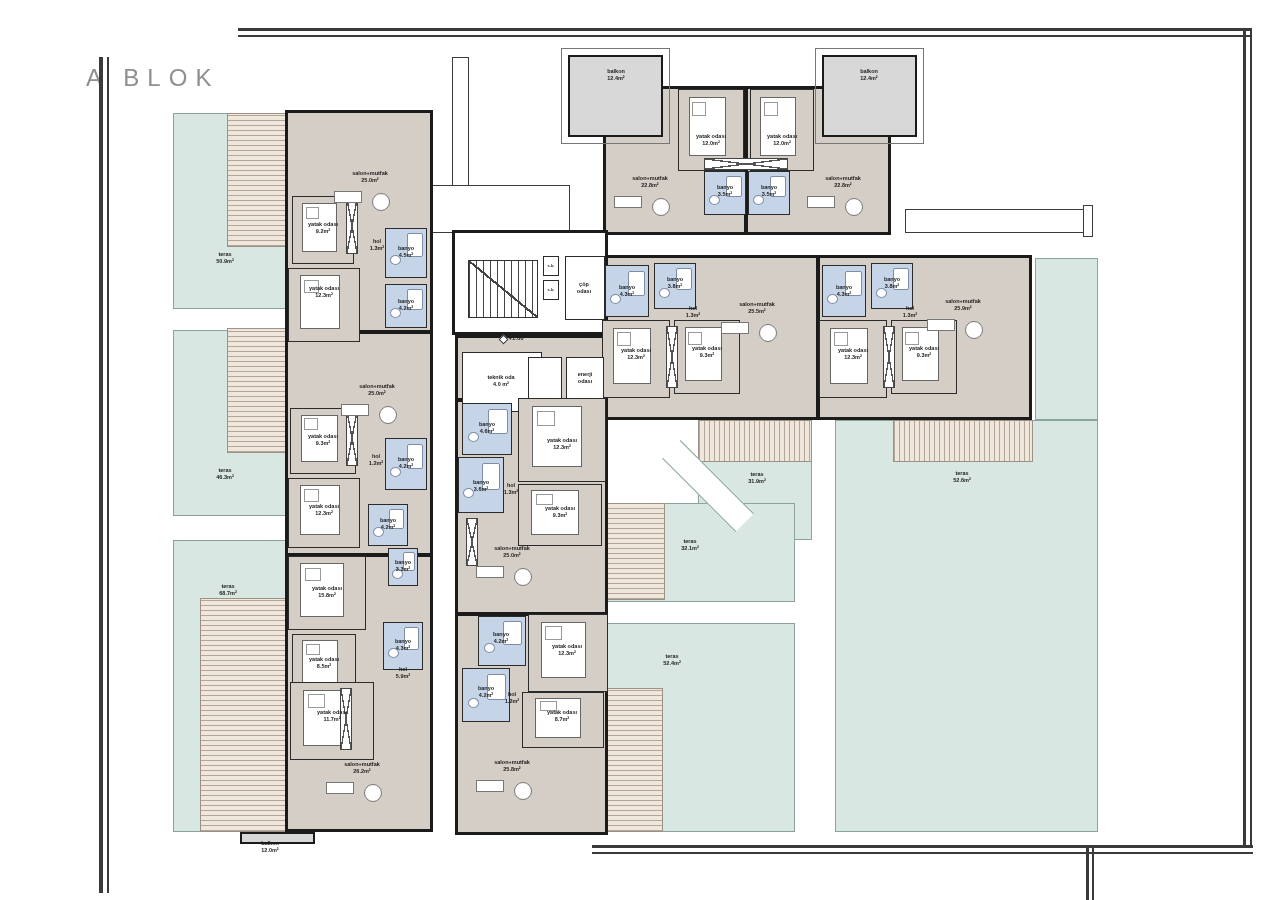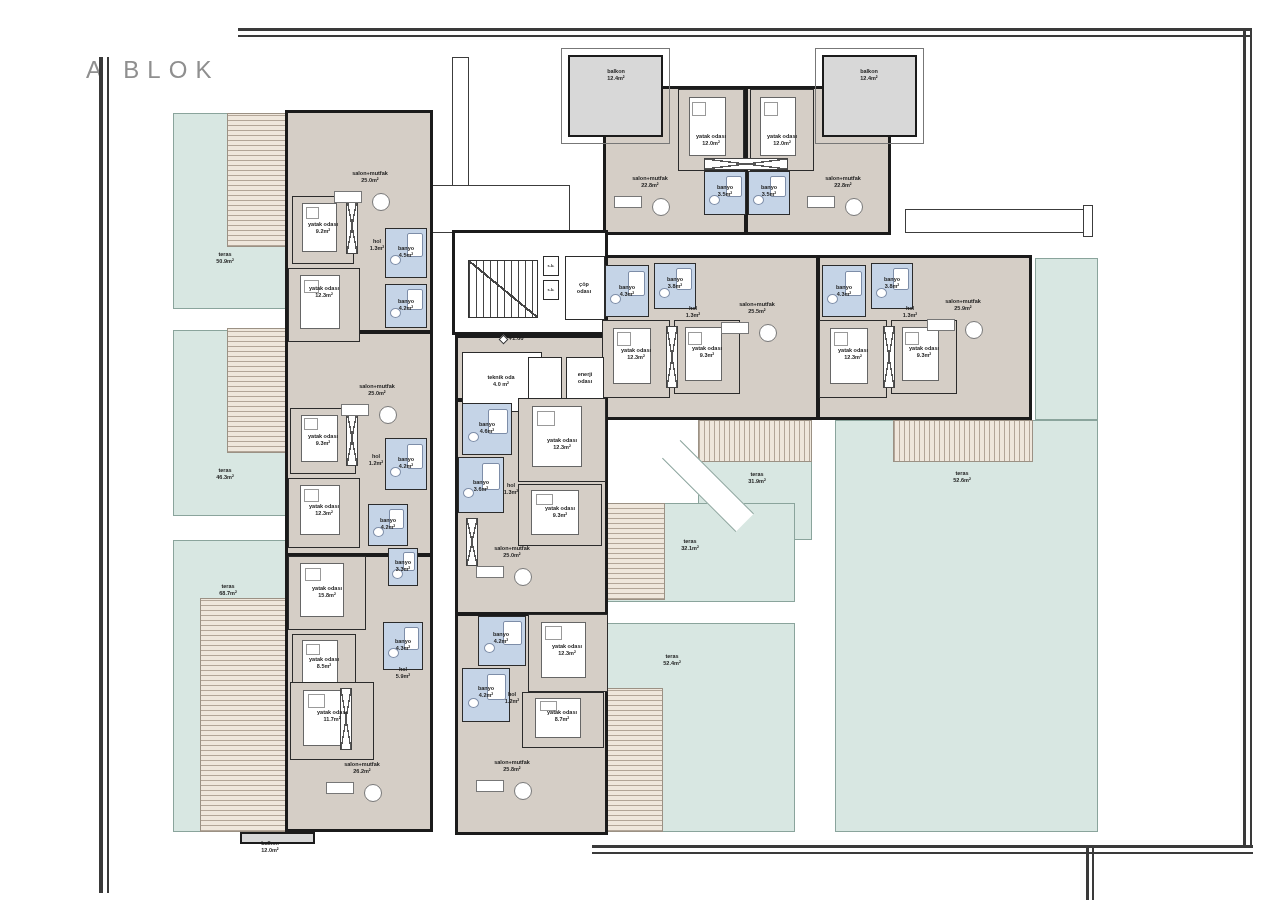--- a/index.html
+++ b/index.html
@@ -1,20 +1,20 @@
 <!DOCTYPE html>
 <html style="--teal: #d8e7e2; --deckA: #efe7dc; --deckLine: #b3a698; --floor: #d5cec6; --bath: #c5d4e7; --wall: #1b1b1b; --balcony: #d8d8d8; --frame: #3a3a3a; --title: #8f8f8f; --plan_title: #4c4c4c;"><head>
 <meta charset="utf-8">
 <style>
   html,body{margin:0;padding:0;background:#fff;}
   *{box-sizing:border-box;}
   #plan{position:relative;width:1273px;height:900px;background:#fff;overflow:hidden;
         font-family:"Liberation Sans",sans-serif;}
   #plan > div{position:absolute;}
-  #blok-title{left:86px;top:56px;font-size:24px;letter-spacing:8px;color:var(--title);font-weight:400;}
+  #blok-title{left:86px;top:64px;font-size:24px;letter-spacing:8px;color:var(--title);font-weight:400;}
   #plan-title{left:1022px;top:48px;font-size:23px;letter-spacing:3px;color:var(--plan_title);font-weight:400;}
   .t{background:var(--teal);border:1px solid #8aa49c;}
   .deck{background:repeating-linear-gradient(0deg,var(--deckLine) 0 1px,var(--deckA) 1px 5px);border:1px solid #9b9184;}
   .deck.v{background:repeating-linear-gradient(90deg,var(--deckLine) 0 1px,var(--deckA) 1px 5px);}
   .corr{background:#fff;border:1.4px solid #3c3c3c;}
   .diag{background:#fff;border-top:1px solid #8aa49c;border-bottom:1px solid #8aa49c;transform:rotate(45deg);}
   .bld{background:var(--floor);border:3.5px solid var(--wall);}
   .bld.white{background:#fff;}
   .bal{background:var(--balcony);border:2.5px solid #1b1b1b;}
   .balo{background:transparent;border:1px solid #777;}

